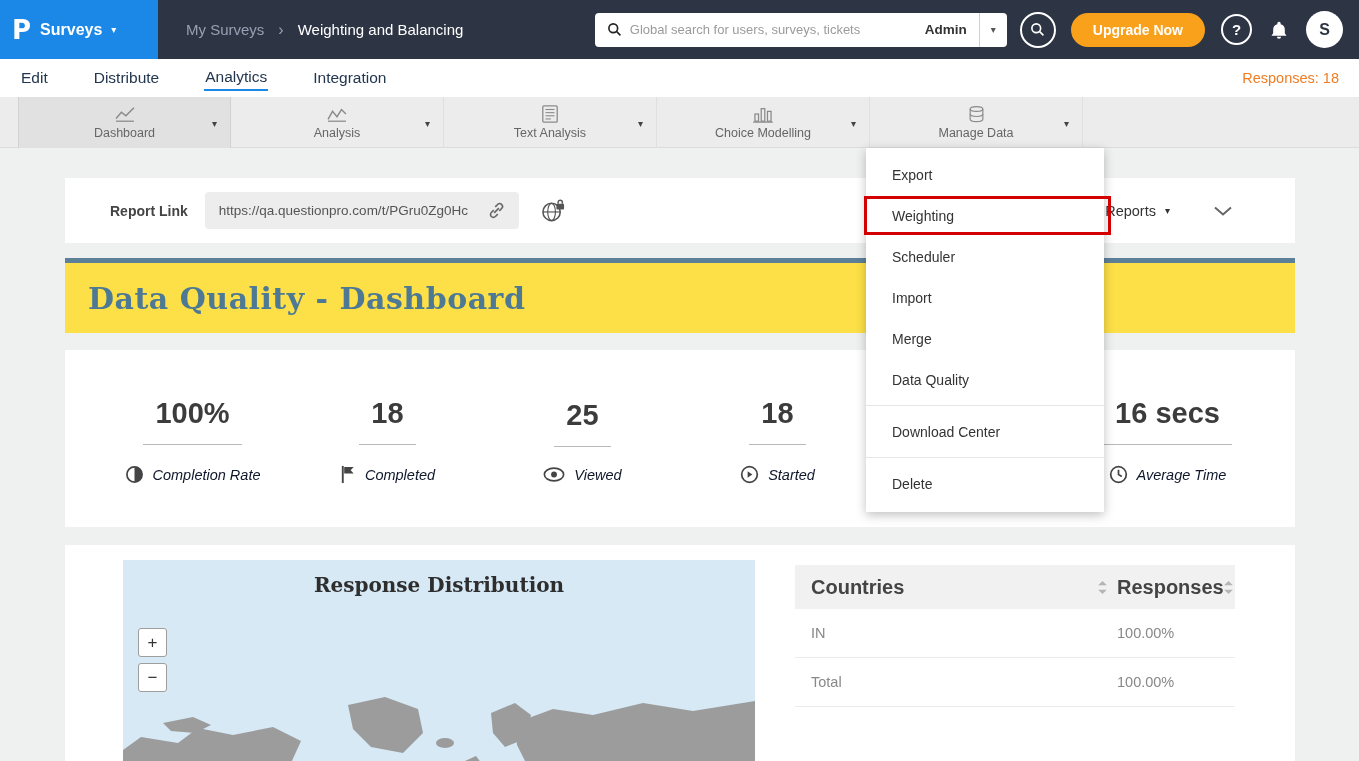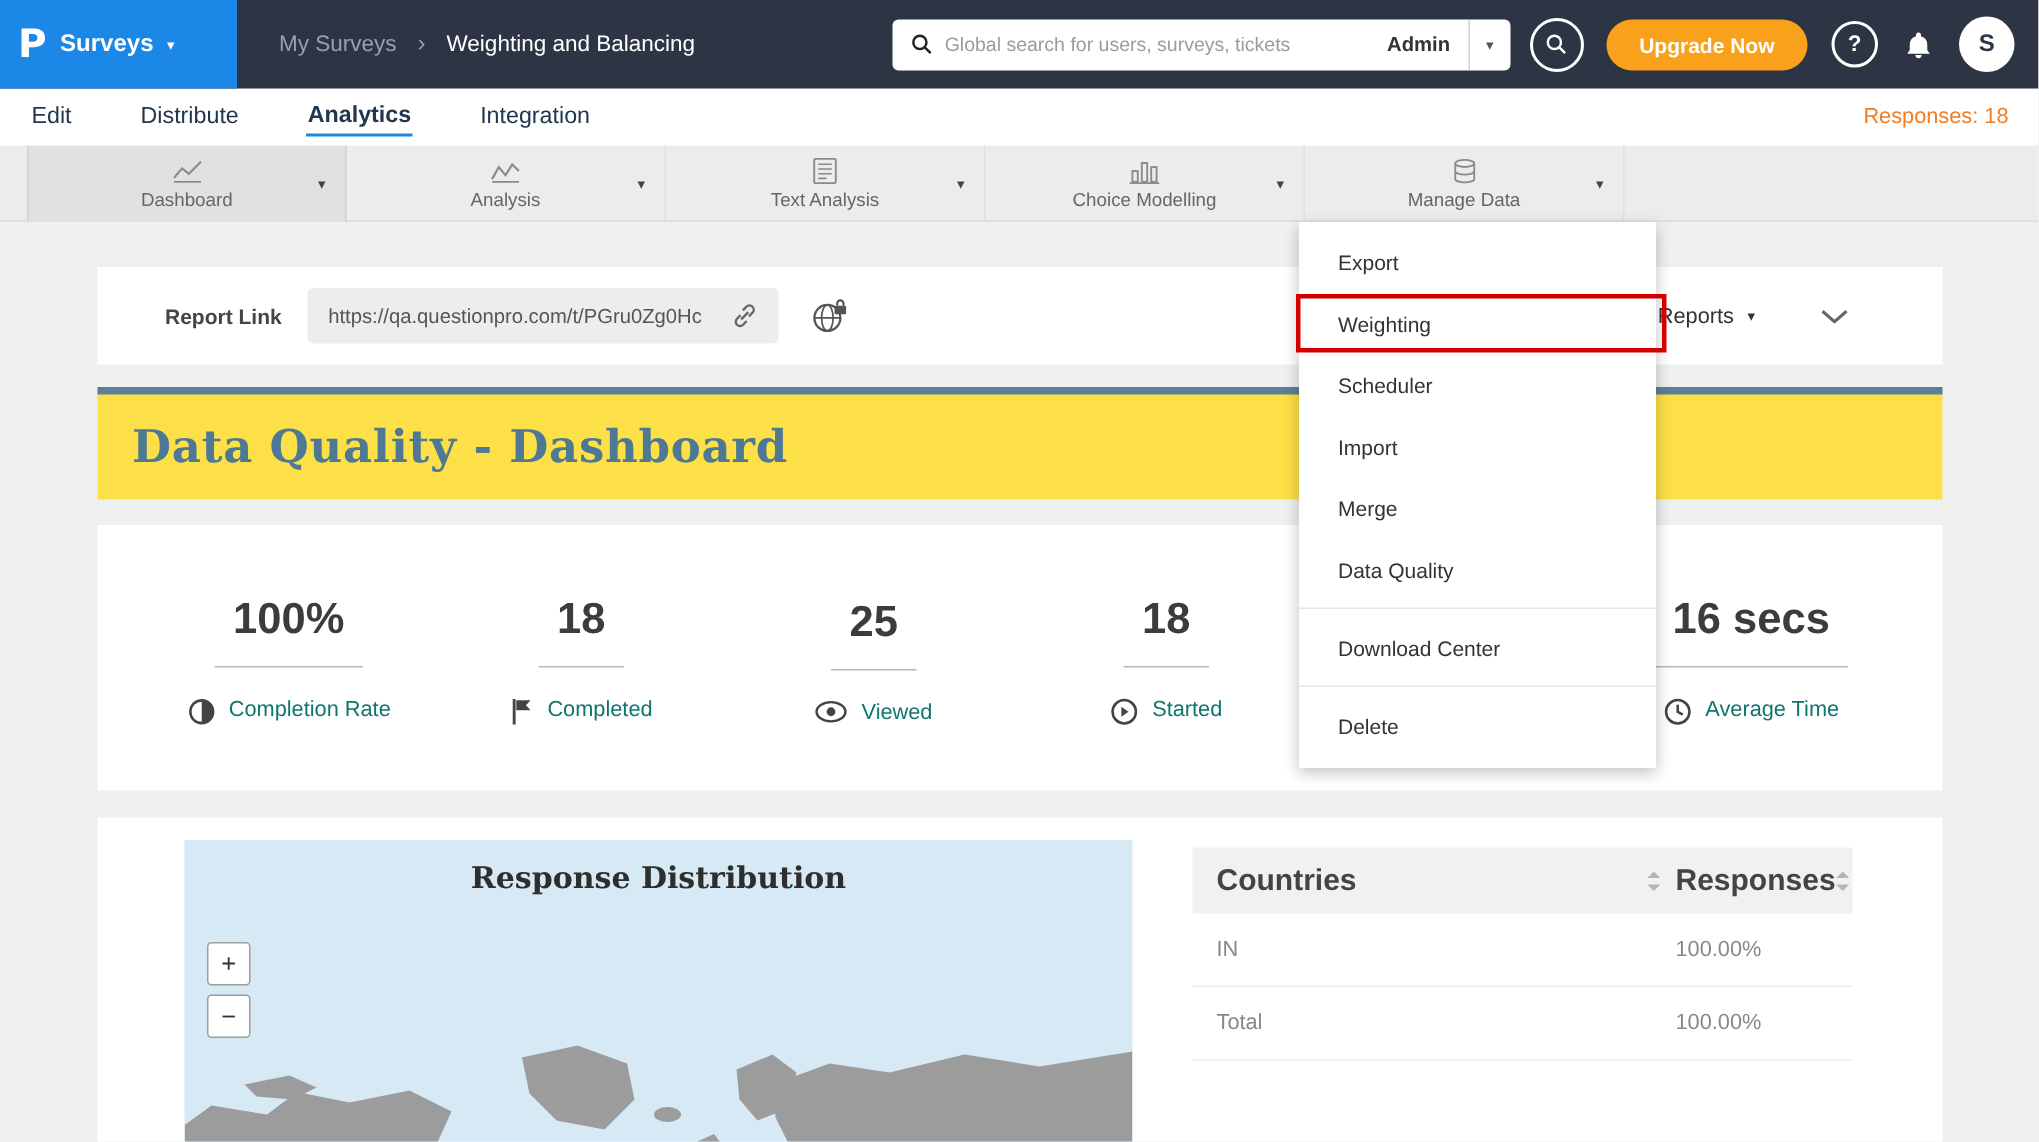--- a/index.html
+++ b/index.html
@@ -27,21 +27,21 @@
   .sp-caret .caret2 { color:#555; font-size:10px; }
   .round-search { width:36px; height:36px; border-radius:50%; border:2px solid #fff; display:flex; align-items:center; justify-content:center; margin-left:13px; }
   .upgrade { height:34px; background:#f9a11b; color:#fff; font-weight:bold; font-size:14px; border-radius:17px; padding:0 22px; margin-left:15px; }
   .help { width:31px; height:31px; border-radius:50%; border:2px solid #fff; color:#fff; font-size:15px; font-weight:bold; margin-left:16px; }
   .bell { margin-left:17px; display:flex; cursor:pointer; }
   .avatar { width:37px; height:37px; border-radius:50%; background:#fff; color:#2d3444; font-weight:bold; font-size:16px; display:flex; align-items:center; justify-content:center; margin-left:17px; cursor:pointer; }
 
   
   .nav2 { position:absolute; top:59px; left:0; width:1359px; height:38px; background:#fff; display:flex; align-items:center; gap:44px; padding:0 20px; font-size:15.5px; color:#22364f; z-index:19; }
   .nav-item { cursor:pointer; padding:2px 1px 3px; }
-  .nav-item.active { border-bottom:2px solid #1b87e6;font-weight:bold; }
+  .nav-item.active { border-bottom:2px solid #1b87e6; }
   .responses { margin-left:auto; color:#ef7d23; font-size:14.5px; }
 
   
   .toolbar { position:absolute; top:97px; left:0; width:1359px; height:51px; background:#ececec; border-bottom:1px solid #dcdcdc; display:flex; padding-left:18px; z-index:18; }
   .tool-tab { width:213px; height:51px; position:relative; display:flex; flex-direction:column; align-items:center; justify-content:center; gap:3px; color:#666; font-size:12.5px; border-right:1px solid #e0e0e0; cursor:pointer; }
   .tool-tab.active { background:#e1e1e1; border-left:1px solid #d2d2d2; border-right:1px solid #d2d2d2; }
   .tab-caret { position:absolute; right:13px; top:50%; transform:translateY(-50%); color:#444; font-size:10px; }
   .tab-icon { display:flex; height:18px; align-items:center; }
 
   
@@ -61,21 +61,21 @@
   .big-chevron { position:absolute; right:62px; top:50%; transform:translateY(-50%); display:flex; cursor:pointer; }
 
   
   .title-card { position:absolute; top:258px; left:65px; width:1230px; height:75px; background:#fde047; border-top:5px solid #5d8099; display:flex; align-items:center; z-index:4; }
   .page-title { margin-left:23px; font-family:"DejaVu Serif",serif; font-size:30px; font-weight:bold; color:#4d7995; letter-spacing:0.5px; }
 
   
   .stats-card { position:absolute; top:350px; left:65px; width:1230px; height:177px; background:#fff; display:flex; padding:0 30px; z-index:4; }
   .stat { flex:1; display:flex; flex-direction:column; align-items:center; justify-content:center; gap:20px; padding-top:4px; }
   .stat-value { font-size:29px; font-weight:bold; color:#3c3c3c; border-bottom:1px solid #b9b9b9; padding:0 12px 14px; min-width:50px; text-align:center; }
-  .stat-label { display:flex; gap:9px; color:#0f766e; font-size:14.5px; }
+  .stat-label { display:flex; align-items:center; gap:9px; color:#0f172a; font-size:14.5px;font-style:italic; }
   .stat.ghost { visibility:hidden; }
 
   
   .bottom-card { position:absolute; top:545px; left:65px; width:1230px; height:360px; background:#fff; z-index:3; }
   .map-panel { position:absolute; left:58px; top:15px; width:632px; height:330px; background:#d6e9f5; overflow:hidden; }
   .map-title { text-align:center; margin-top:13px; font-family:"DejaVu Serif",serif; font-size:20px; font-weight:bold; color:#2e2e2e; }
   .zoom { position:absolute; left:15px; top:68px; display:flex; flex-direction:column; gap:6px; }
   .zoom-btn { width:29px; height:29px; background:#fff; border:1px solid #9e9e9e; border-radius:3px; font-size:17px; color:#333; display:flex; align-items:center; justify-content:center; line-height:1; }
   .world { position:absolute; left:0; top:135px; }
 

